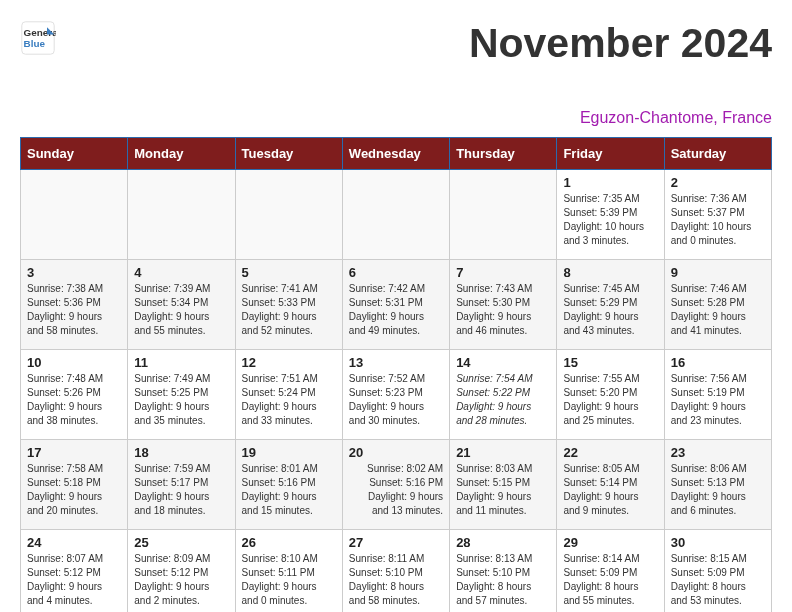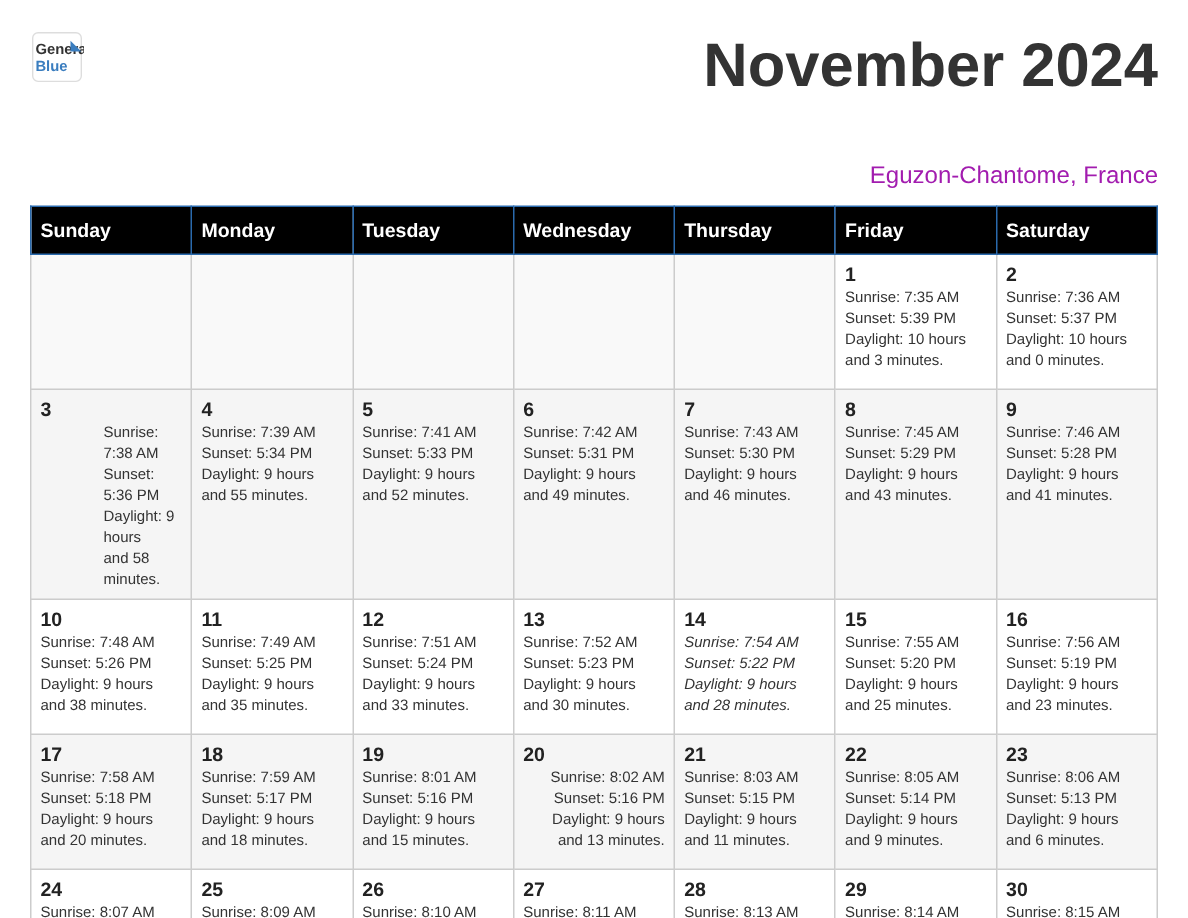--- a/index.html
+++ b/index.html
@@ -37,21 +37,21 @@
       font-size: 16px;
       color: #a21caf;
       margin-top: 42px;
     }
     table {
       width: 100%;
       border-collapse: collapse;
       table-layout: fixed;
     }
     thead tr th {
-      background-color: #000000;
+      background-color: #7f1d1d;
       color: #fff;
       font-size: 13px;
       font-weight: bold;
       padding: 8px 6px;
       text-align: left;
       border: 1px solid #2a6aad;
     }
     td {
       border: 1px solid #ccc;
       vertical-align: top;
@@ -131,21 +131,21 @@
           <span class="day-number">2</span>
           <div class="day-info" style="white-space: pre-line;">Sunrise: 7:36 AM
 Sunset: 5:37 PM
 Daylight: 10 hours
 and 0 minutes.</div>
         </td>
       </tr>
       <tr>
         <td>
           <span class="day-number">3</span>
-          <div class="day-info" style="white-space: pre-line; margin-left: 42px;">Sunrise: 7:38 AM
+          <div class="day-info" style="white-space: pre-line;">Sunrise: 7:38 AM
 Sunset: 5:36 PM
 Daylight: 9 hours
 and 58 minutes.</div>
         </td>
         <td>
           <span class="day-number">4</span>
           <div class="day-info" style="white-space: pre-line;">Sunrise: 7:39 AM
 Sunset: 5:34 PM
 Daylight: 9 hours
 and 55 minutes.</div>

